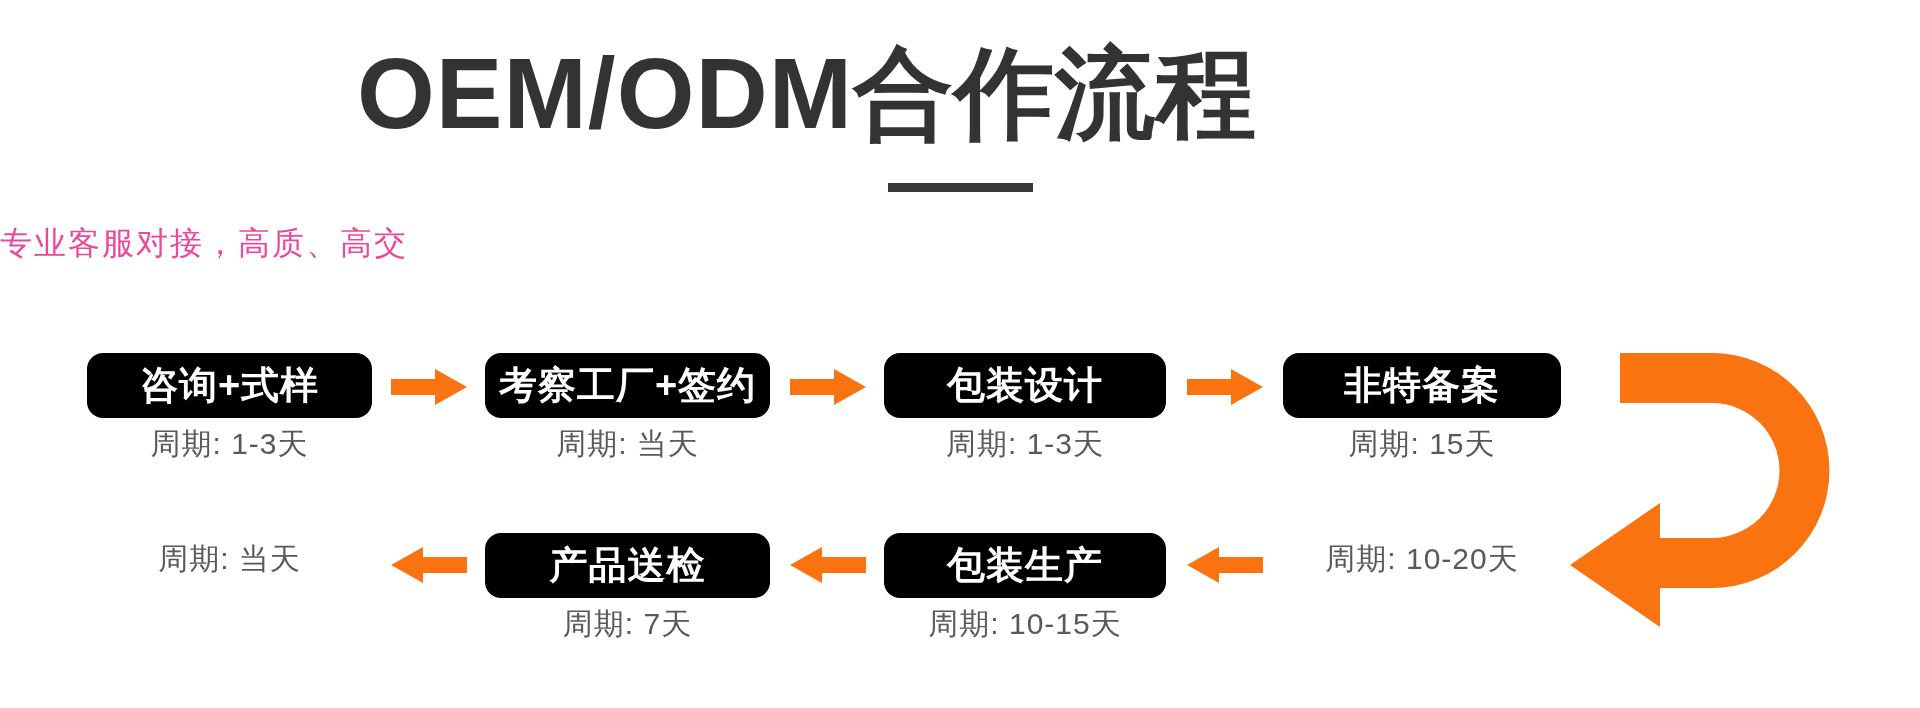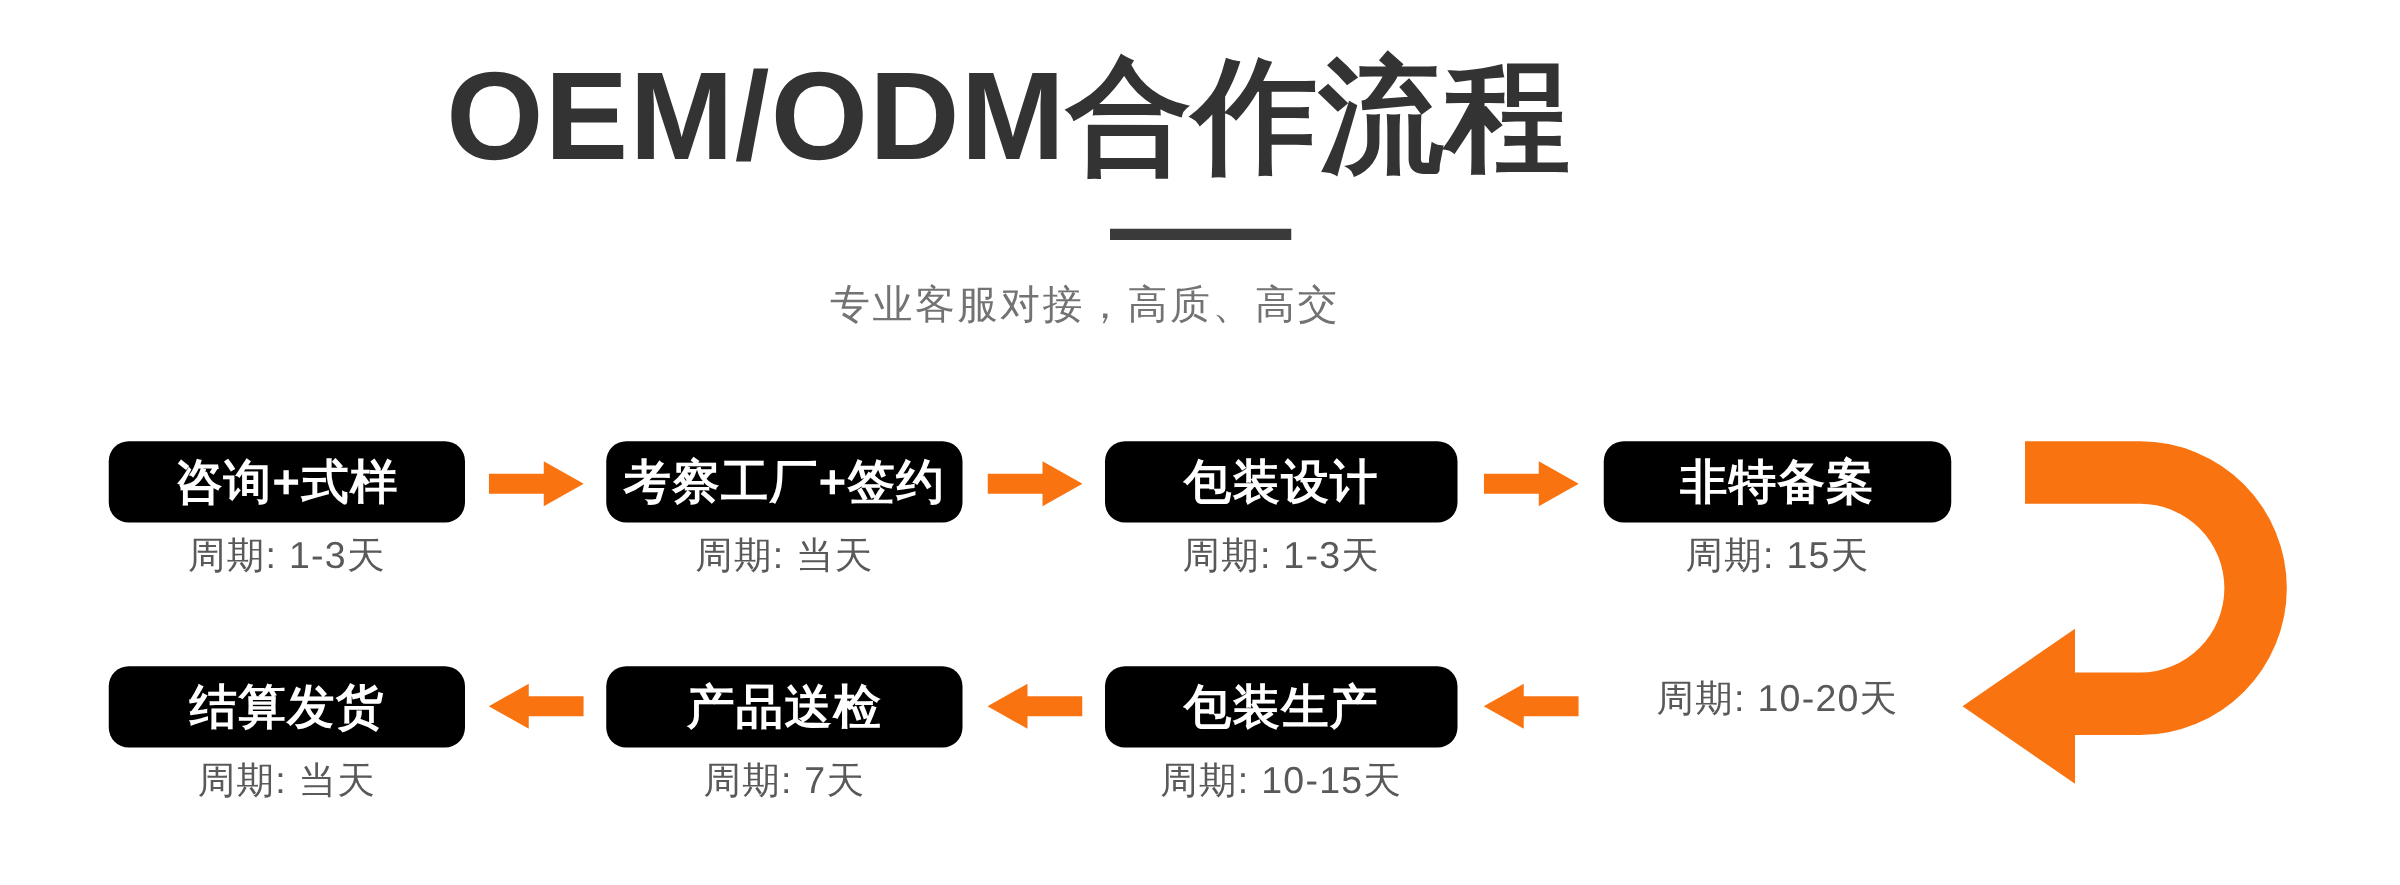--- a/index.html
+++ b/index.html
@@ -9,22 +9,22 @@
   }
   
   .page-title{
     position:absolute;top:36px;left:0;width:1614px;text-align:center;
     font-size:100px;font-weight:700;color:#333333;letter-spacing:1px;line-height:1.15;
   }
   .title-divider{
     position:absolute;top:183px;left:888px;width:145px;height:9px;background:#3a3a3a;
   }
   .page-subtitle{
-    position:absolute;top:222px;left:0;width:1736px;text-align:center;
-    font-size:32px;color:#737373;letter-spacing:2px;
+    position:absolute;top:222px;left:0;width:1736px;text-align:left;
+    font-size:32px;color:#ec4899;letter-spacing:2px;
   }
   
   .step{position:absolute;text-align:center;}
   .step-box{
     height:65px;border-radius:16px;background:#000000;color:#ffffff;
     display:flex;align-items:center;justify-content:center;
     font-size:38px;font-weight:700;letter-spacing:1px;
   }
   .step-cycle{
     margin-top:6px;font-size:30px;color:#595959;letter-spacing:1px;
@@ -87,21 +87,20 @@
       </svg>
   </div>
 
   <div class="uturn">
     <svg width="280" height="300" viewBox="0 0 280 300">
       <path d="M60,13 L152,13 A117.5,117.5 0 0 1 152,248 L100,248 L100,287 L10,225 L100,163 L100,198 L152,198 A67.5,67.5 0 0 0 152,63 L60,63 Z" fill="#f97411"></path>
     </svg>
   </div>
 
   <div class="step r2 c1">
-    <div class="step-box">结算发货</div>
     <div class="step-cycle">周期: 当天</div>
   </div>
   <div class="step r2 c2">
     <div class="step-box">产品送检</div>
     <div class="step-cycle">周期: 7天</div>
   </div>
   <div class="step r2 c3">
     <div class="step-box">包装生产</div>
     <div class="step-cycle">周期: 10-15天</div>
   </div>

